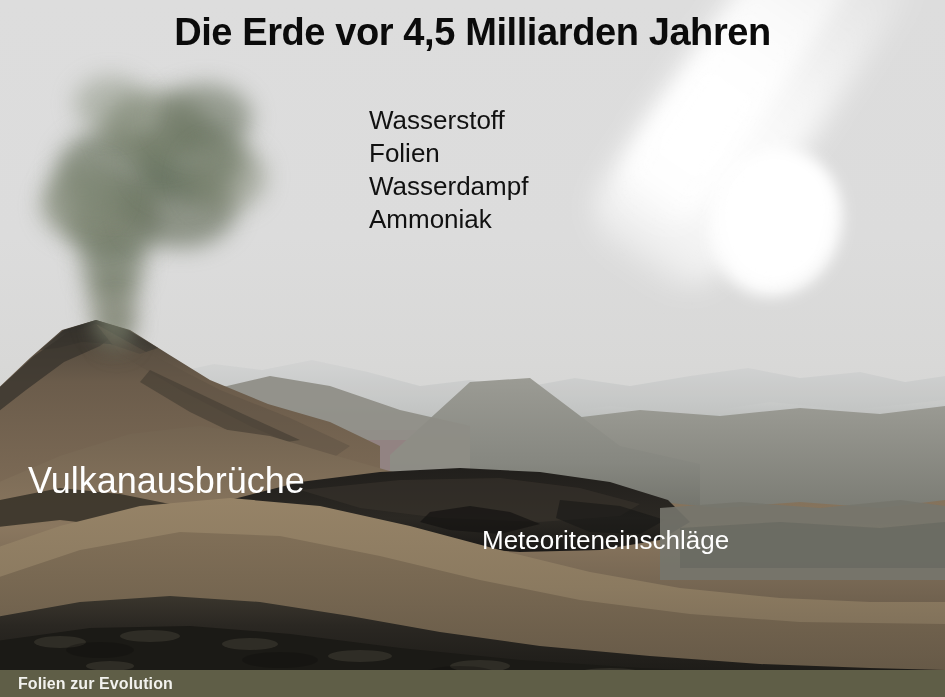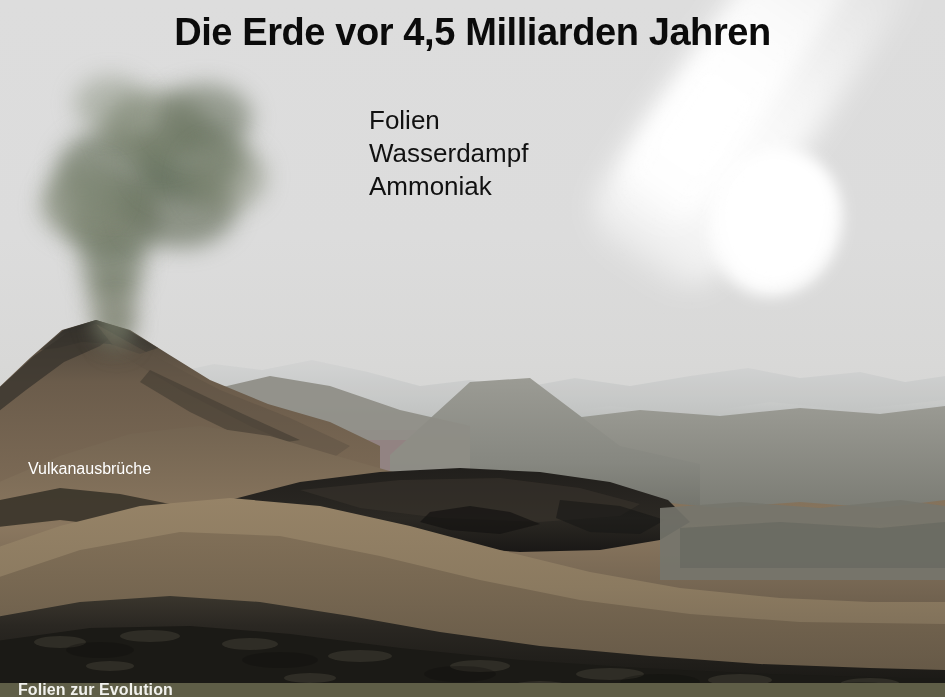--- a/index.html
+++ b/index.html
@@ -147,38 +147,38 @@
     font-size: 26px;
     font-weight: normal;
     color: #111111;
     line-height: 33px;
     white-space: nowrap;
   }
 
   .label-volcano {
     position: absolute;
     left: 28px; top: 460px;
-    font-size: 16px;
+    font-size: 36px;
     color: #ffffff;
     white-space: nowrap;
   }
   .label-meteor {
     position: absolute;
     left: 482px; top: 525px;
     font-size: 26px;
     color: #ffffff;
     white-space: nowrap;
   }
 
   
   .footer {
     position: absolute;
     left: 0; bottom: 0;
     width: 945px;
-    height: 14px;
+    height: 27px;
     background: #5f5e47;
     display: flex;
     align-items: center;
     justify-content: space-between;
     box-sizing: border-box;
     padding: 0 12px 0 18px;
   }
   .footer-left, .footer-right {
     font-size: 16px;
     font-weight: bold;
@@ -347,24 +347,26 @@
     <div class="puff" style="left:130px; top:18px;  width:94px;  height:68px;  background:rgba(108,118,98,0.62);"></div>
     <div class="puff" style="left:20px;  top:96px;  width:70px;  height:60px;  background:rgba(134,142,124,0.50);"></div>
     <div class="puff" style="left:158px; top:76px;  width:80px;  height:70px;  background:rgba(126,134,114,0.52);"></div>
     <div class="puff" style="left:46px;  top:10px;  width:74px;  height:56px;  background:rgba(130,140,120,0.45);"></div>
     <div class="puff" style="left:72px;  top:236px; width:34px;  height:48px;  background:rgba(118,124,106,0.55);"></div>
   </div>
 
   <div class="title">Die Erde vor 4,5 Milliarden Jahren</div>
 
   <div class="atmos-block">
+    <div class="atmos-item">Wasserstoff</div>
     <div class="atmos-item">Folien</div>
     <div class="atmos-item">Wasserdampf</div>
     <div class="atmos-item">Ammoniak</div>
   </div>
 
   <div class="label-volcano">Vulkanausbrüche</div>
+  <div class="label-meteor">Meteoriteneinschläge</div>
 
   <div class="footer">
     <div class="footer-left">Folien zur Evolution</div>
   </div>
 
 </div>
 
 </body></html>

